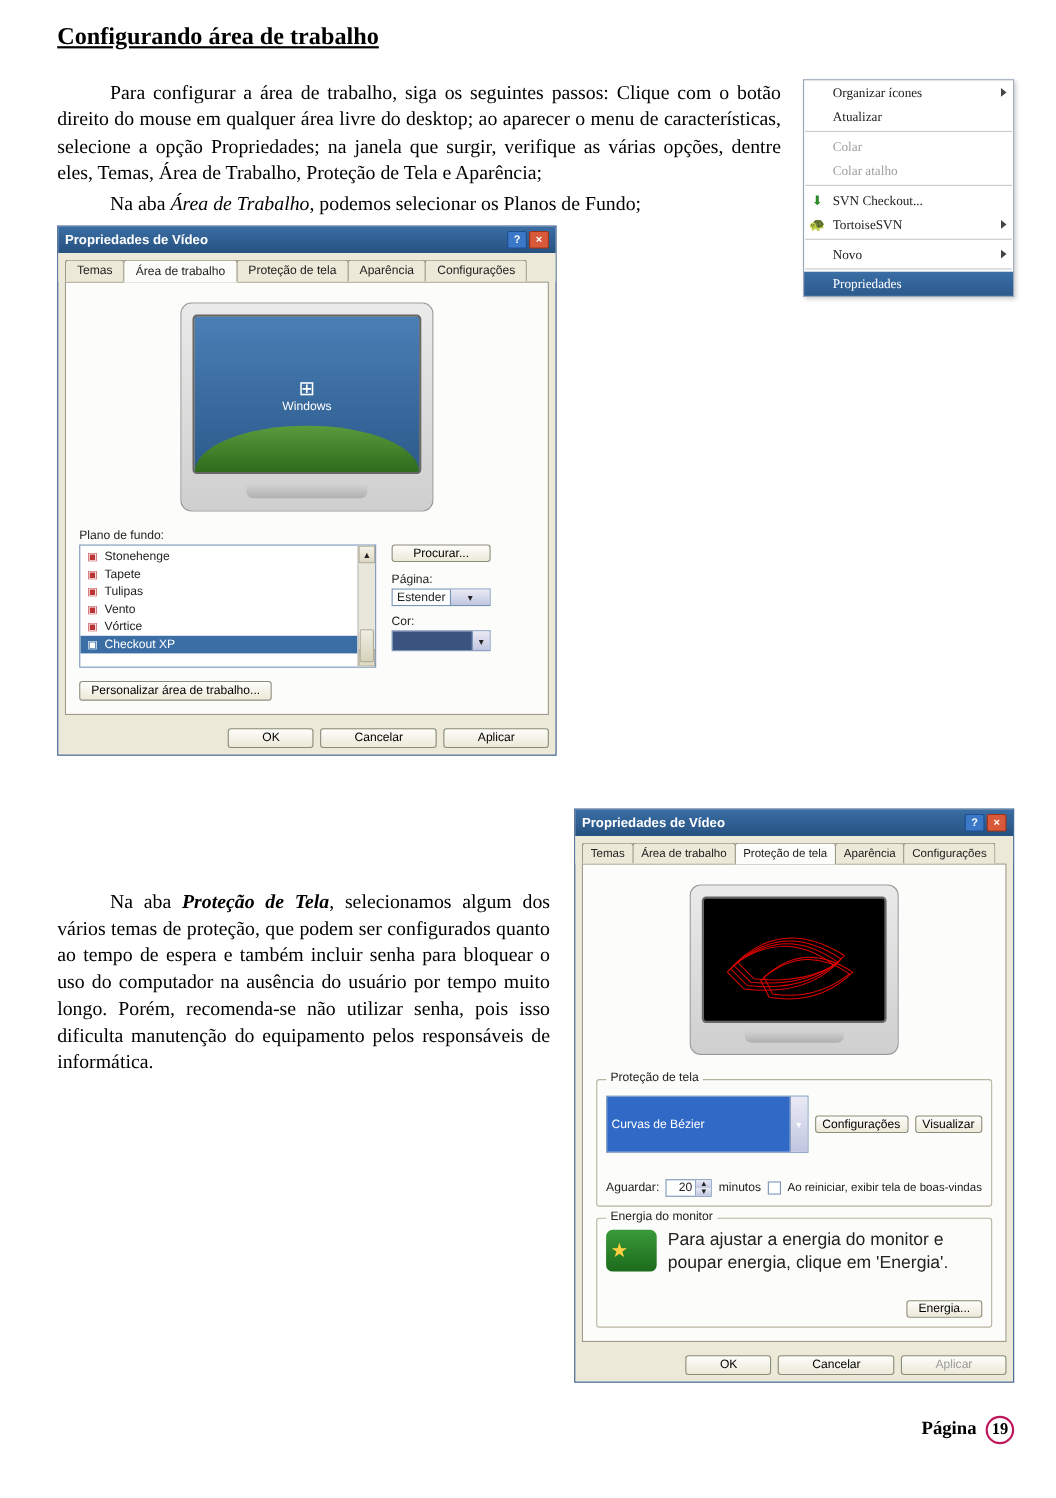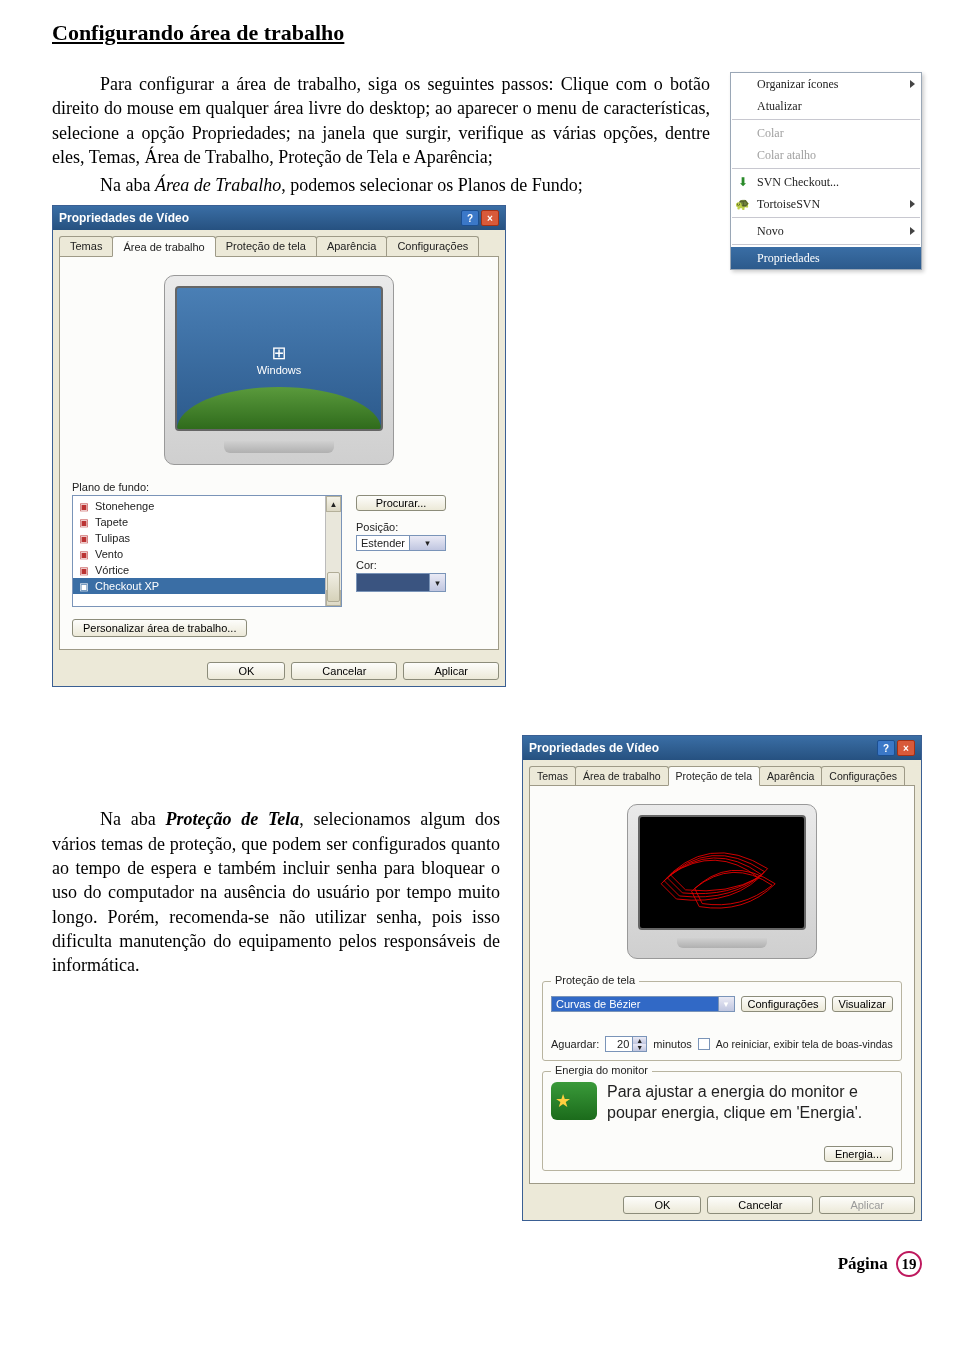--- a/index.html
+++ b/index.html
@@ -260,21 +260,21 @@
             <div class="scrollbar-vert">
               <div class="sb-btn">▲</div>
               <div class="sb-track">
                   <div class="sb-thumb"></div>
                 </div>
               <div class="sb-btn">▼</div>
             </div>
           </div>
           <div class="bg-right-col">
             <button class="smallbtn">Procurar...</button>
-            <div class="field-label" style="margin-top:10px">Posição:</div>
+            <div class="field-label" style="margin-top:10px">Página:</div>
             <div class="combo">
               <span>Estender</span>
               <span class="cbtn">▾</span>
             </div>
             <div class="field-label" style="margin-top:8px">Cor:</div>
             <div class="color-combo">
               <div class="swatch"></div>
               <span class="cbtn" style="width:16px;background:linear-gradient(#eaeaf5,#c0c6e0);border-left:1px solid #7a94b8;display:flex;align-items:center;justify-content:center;font-size:9px">▾</span>
             </div>
           </div>
@@ -366,21 +366,21 @@
             </svg>
           </div>
           <div class="monitor-base" style="width:90px;height:10px;margin-top:8px"></div>
         </div>
       </div>
 
       <div class="group-frame">
         <div class="legend">Proteção de tela</div>
         <div class="ss-row">
           <div class="ss-combo sel" style="width:170px">
-            <span style="flex:1;padding:1px 4px">Curvas de Bézier</span>
+            <span style="flex:1;padding:19px 4px">Curvas de Bézier</span>
             <span class="cbtn" style="width:16px;background:linear-gradient(#eaeaf5,#c0c6e0);border-left:1px solid #7a94b8;display:flex;align-items:center;justify-content:center;font-size:9px">▾</span>
           </div>
           <button class="smallbtn" style="width:auto;padding:1px 6px">Configurações</button>
           <button class="smallbtn" style="width:auto;padding:1px 6px">Visualizar</button>
         </div>
         <div class="ss-row" style="margin-top:24px">
           <span>Aguardar:</span>
           <div class="spinner">
             <span>20</span>
             <div class="spbtns">

